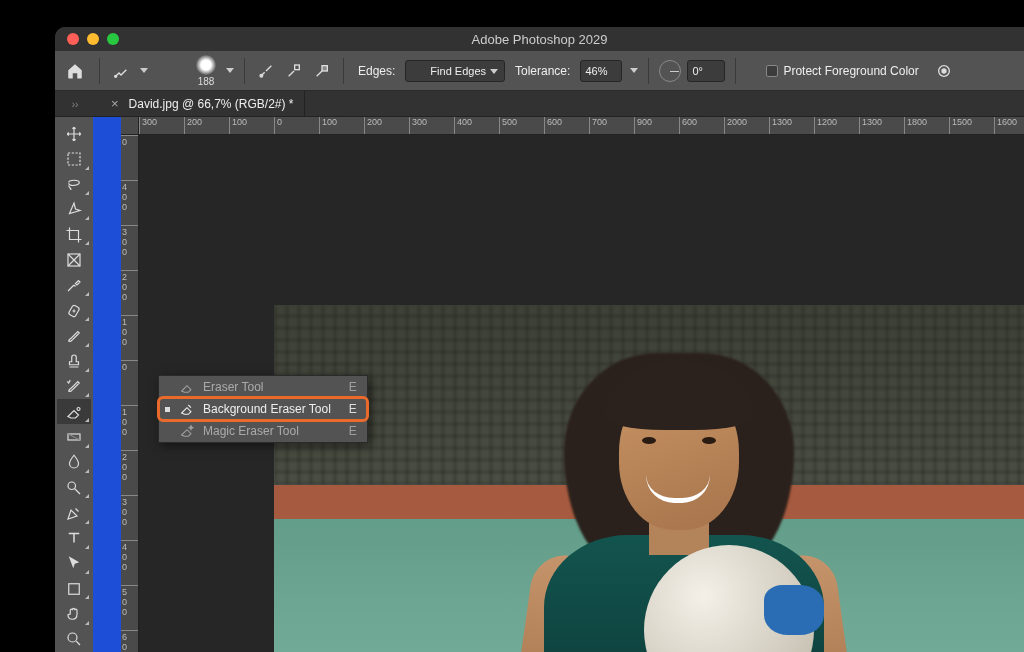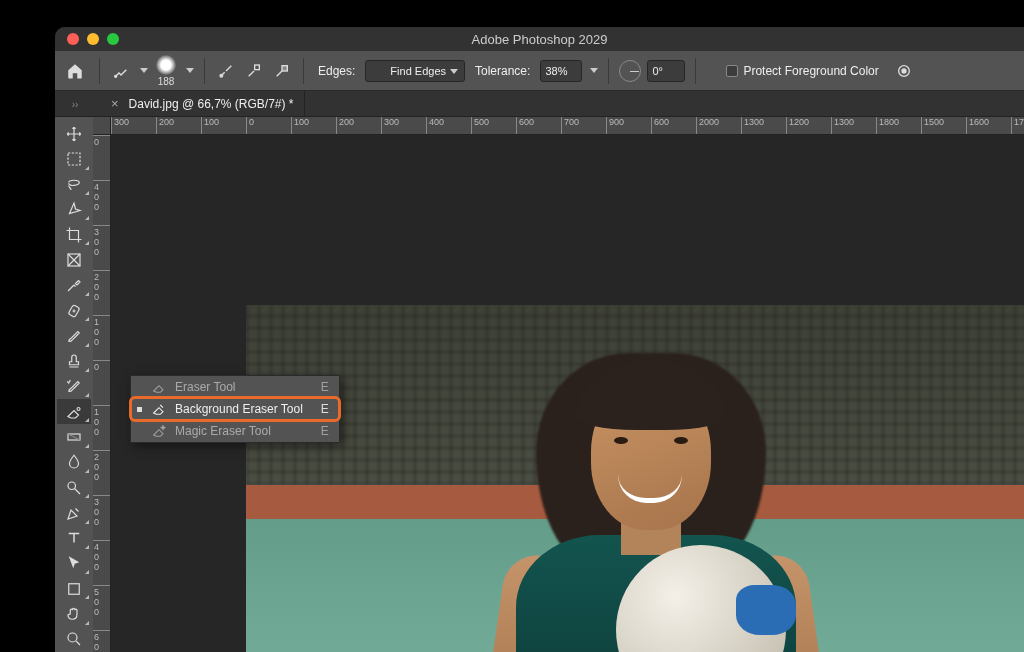--- a/index.html
+++ b/index.html
@@ -56,21 +56,21 @@
     border-bottom: 1px solid #2a2a2a;
     font-size: 12px;
     color: #eee;
     white-space: nowrap;
   }
   .home-btn {
     width: 28px; height: 28px;
     display:flex; align-items:center; justify-content:center;
     border-radius:3px;
   }
-  .brush-preview { display:flex; flex-direction:column; align-items:center; padding:0 2px; }
+  .brush-preview { display:flex; flex-direction:column; align-items:center; padding:0 2px;margin-left:40px; }
   .brush-circle { width:20px; height:20px; border-radius:50%; background: radial-gradient(circle,#fff 35%, rgba(255,255,255,0.1) 70%); }
   .brush-size-label { font-size:10px; color:#ddd; margin-top:1px; }
   .chevron-down { width:0; height:0; border-left:4px solid transparent; border-right:4px solid transparent; border-top:5px solid #ccc; margin-left:2px; }
   .opt-sep { width:1px; height:26px; background:#3a3a3a; margin:0 4px; }
   .mini-icon { width:22px; height:22px; display:flex; align-items:center; justify-content:center; color:#ddd; }
   .mini-icon svg { width:16px; height:16px; }
   .opt-label { margin:0 4px; color:#eee; }
   .opt-select {
     background:#3c3c3c; color:#eee; border:1px solid #262626;
     height:22px; padding:0 18px 0 24px; font-size:11px;
@@ -108,20 +108,21 @@
     padding:0 10px 0 14px;
     color:#eee; font-size:12px;
     border-right:1px solid #222;
   }
   .doc-tab .close-x { color:#aaa; font-size:13px; padding:0 2px; }
   
   .main-area {
     position:absolute; left:0; top:90px; right:0; bottom:0;
     background:#1d4ed8;
     display:flex;
+    gap:28px;
   }
   .tools-col {
     width:38px; background:#535353;
     display:flex; flex-direction:column; align-items:center;
     padding-top:4px; gap:0;
   }
   .tool-slot {
     width:34px; height:26px;
     display:flex; align-items:center; justify-content:center;
     color:#ddd;
@@ -287,21 +288,21 @@
     <div class="opt-sep"></div>
 
     <span class="opt-label">Edges:</span>
     <div class="opt-select">
       <span>Find Edges</span>
       <span class="chevron-down"></span>
     </div>
 
     <span class="opt-label">Tolerance:</span>
     <div class="opt-input">
-      <span>38%</span>
+      <span>46%</span>
     </div>
     <span class="chevron-down"></span>
     <div class="opt-sep"></div>
 
     <div class="angle-dial"></div>
     <div class="opt-input" style="width:38px">
       <span>0°</span>
     </div>
     <div class="opt-sep"></div>
 
@@ -315,21 +316,21 @@
           <circle cx="12" cy="12" r="8"></circle>
           <circle cx="12" cy="12" r="3" fill="#ddd"></circle>
         </svg>
     </div>
   </div>
 
   <div class="side-pin">››</div>
   <div class="tab-strip">
     <div class="doc-tab">
       <span class="close-x">×</span>
-      <span>David.jpg @ 66,7% (RGB/7#) *</span>
+      <span>David.jpg @ 66,7% (RGB/2#) *</span>
     </div>
   </div>
 
   <div class="main-area">
 
     <div class="tools-col">
       <div class="tool-slot">
           <svg viewBox="0 0 24 24" stroke="#ddd" fill="none" stroke-width="1.6">
             <path d="M12 3v18M3 12h18M12 3l-2 2M12 3l2 2M12 21l-2-2M12 21l2-2M3 12l2-2M3 12l2 2M21 12l-2-2M21 12l-2 2"></path>
           </svg>

